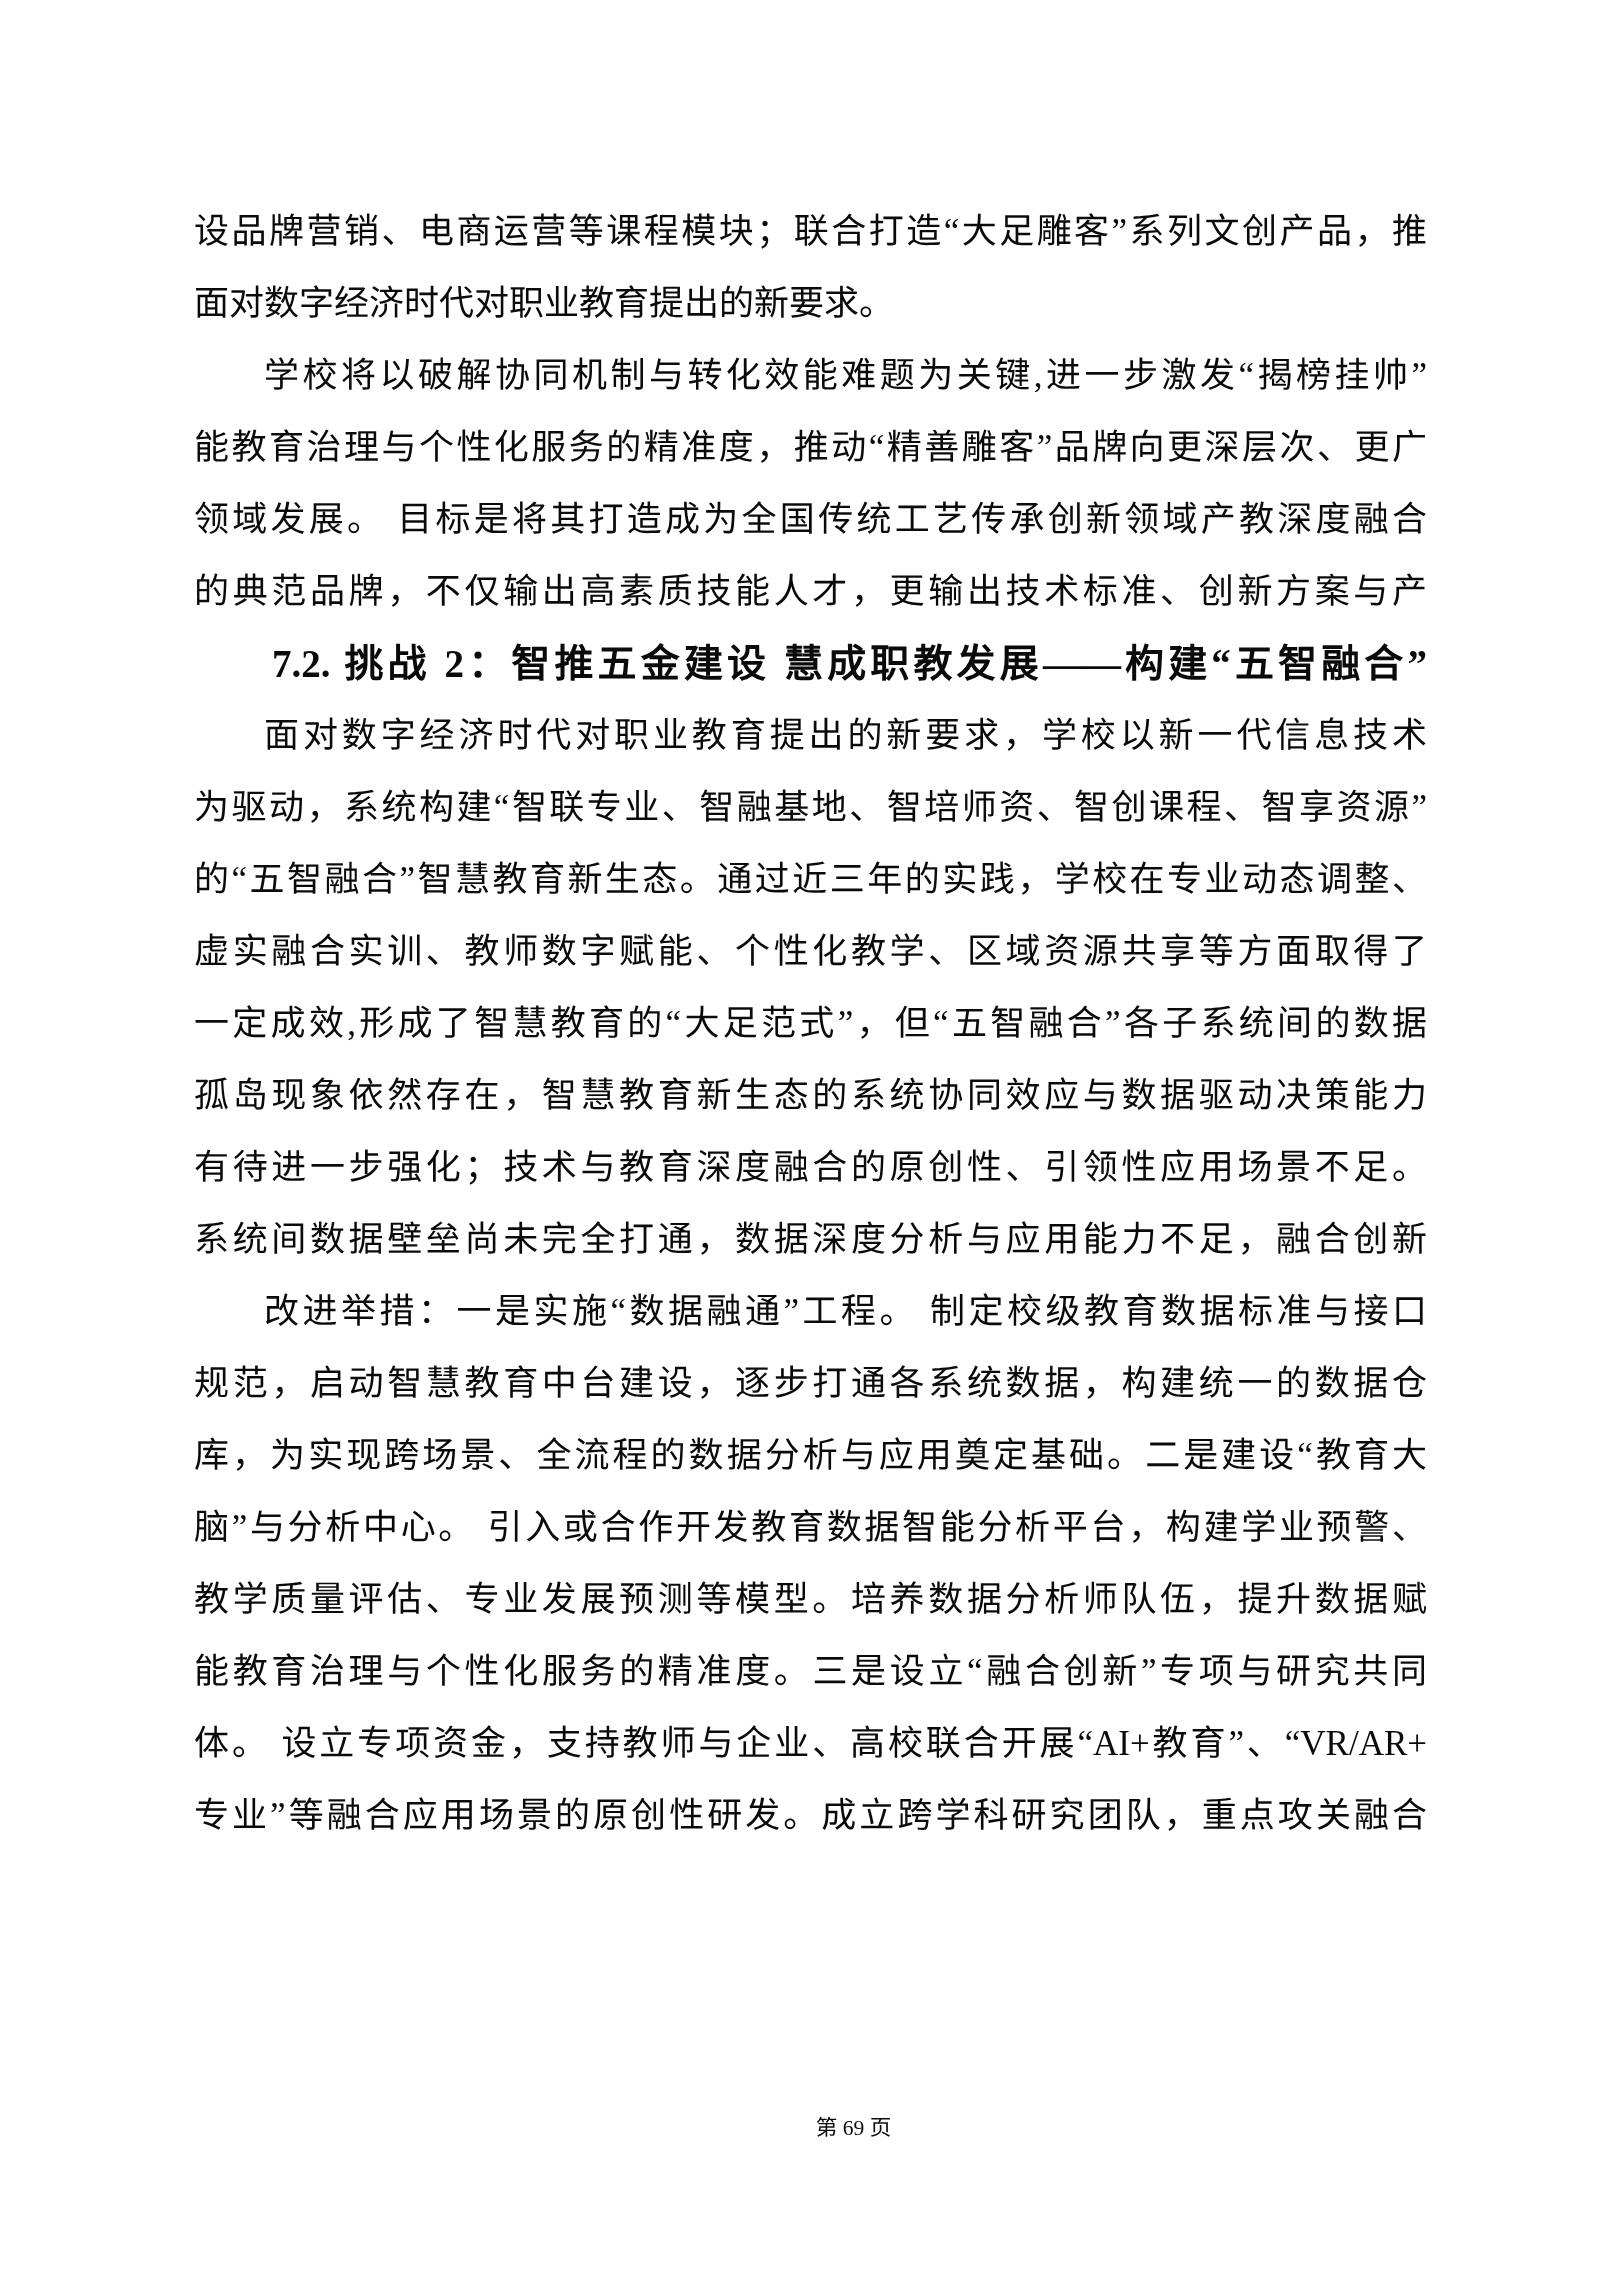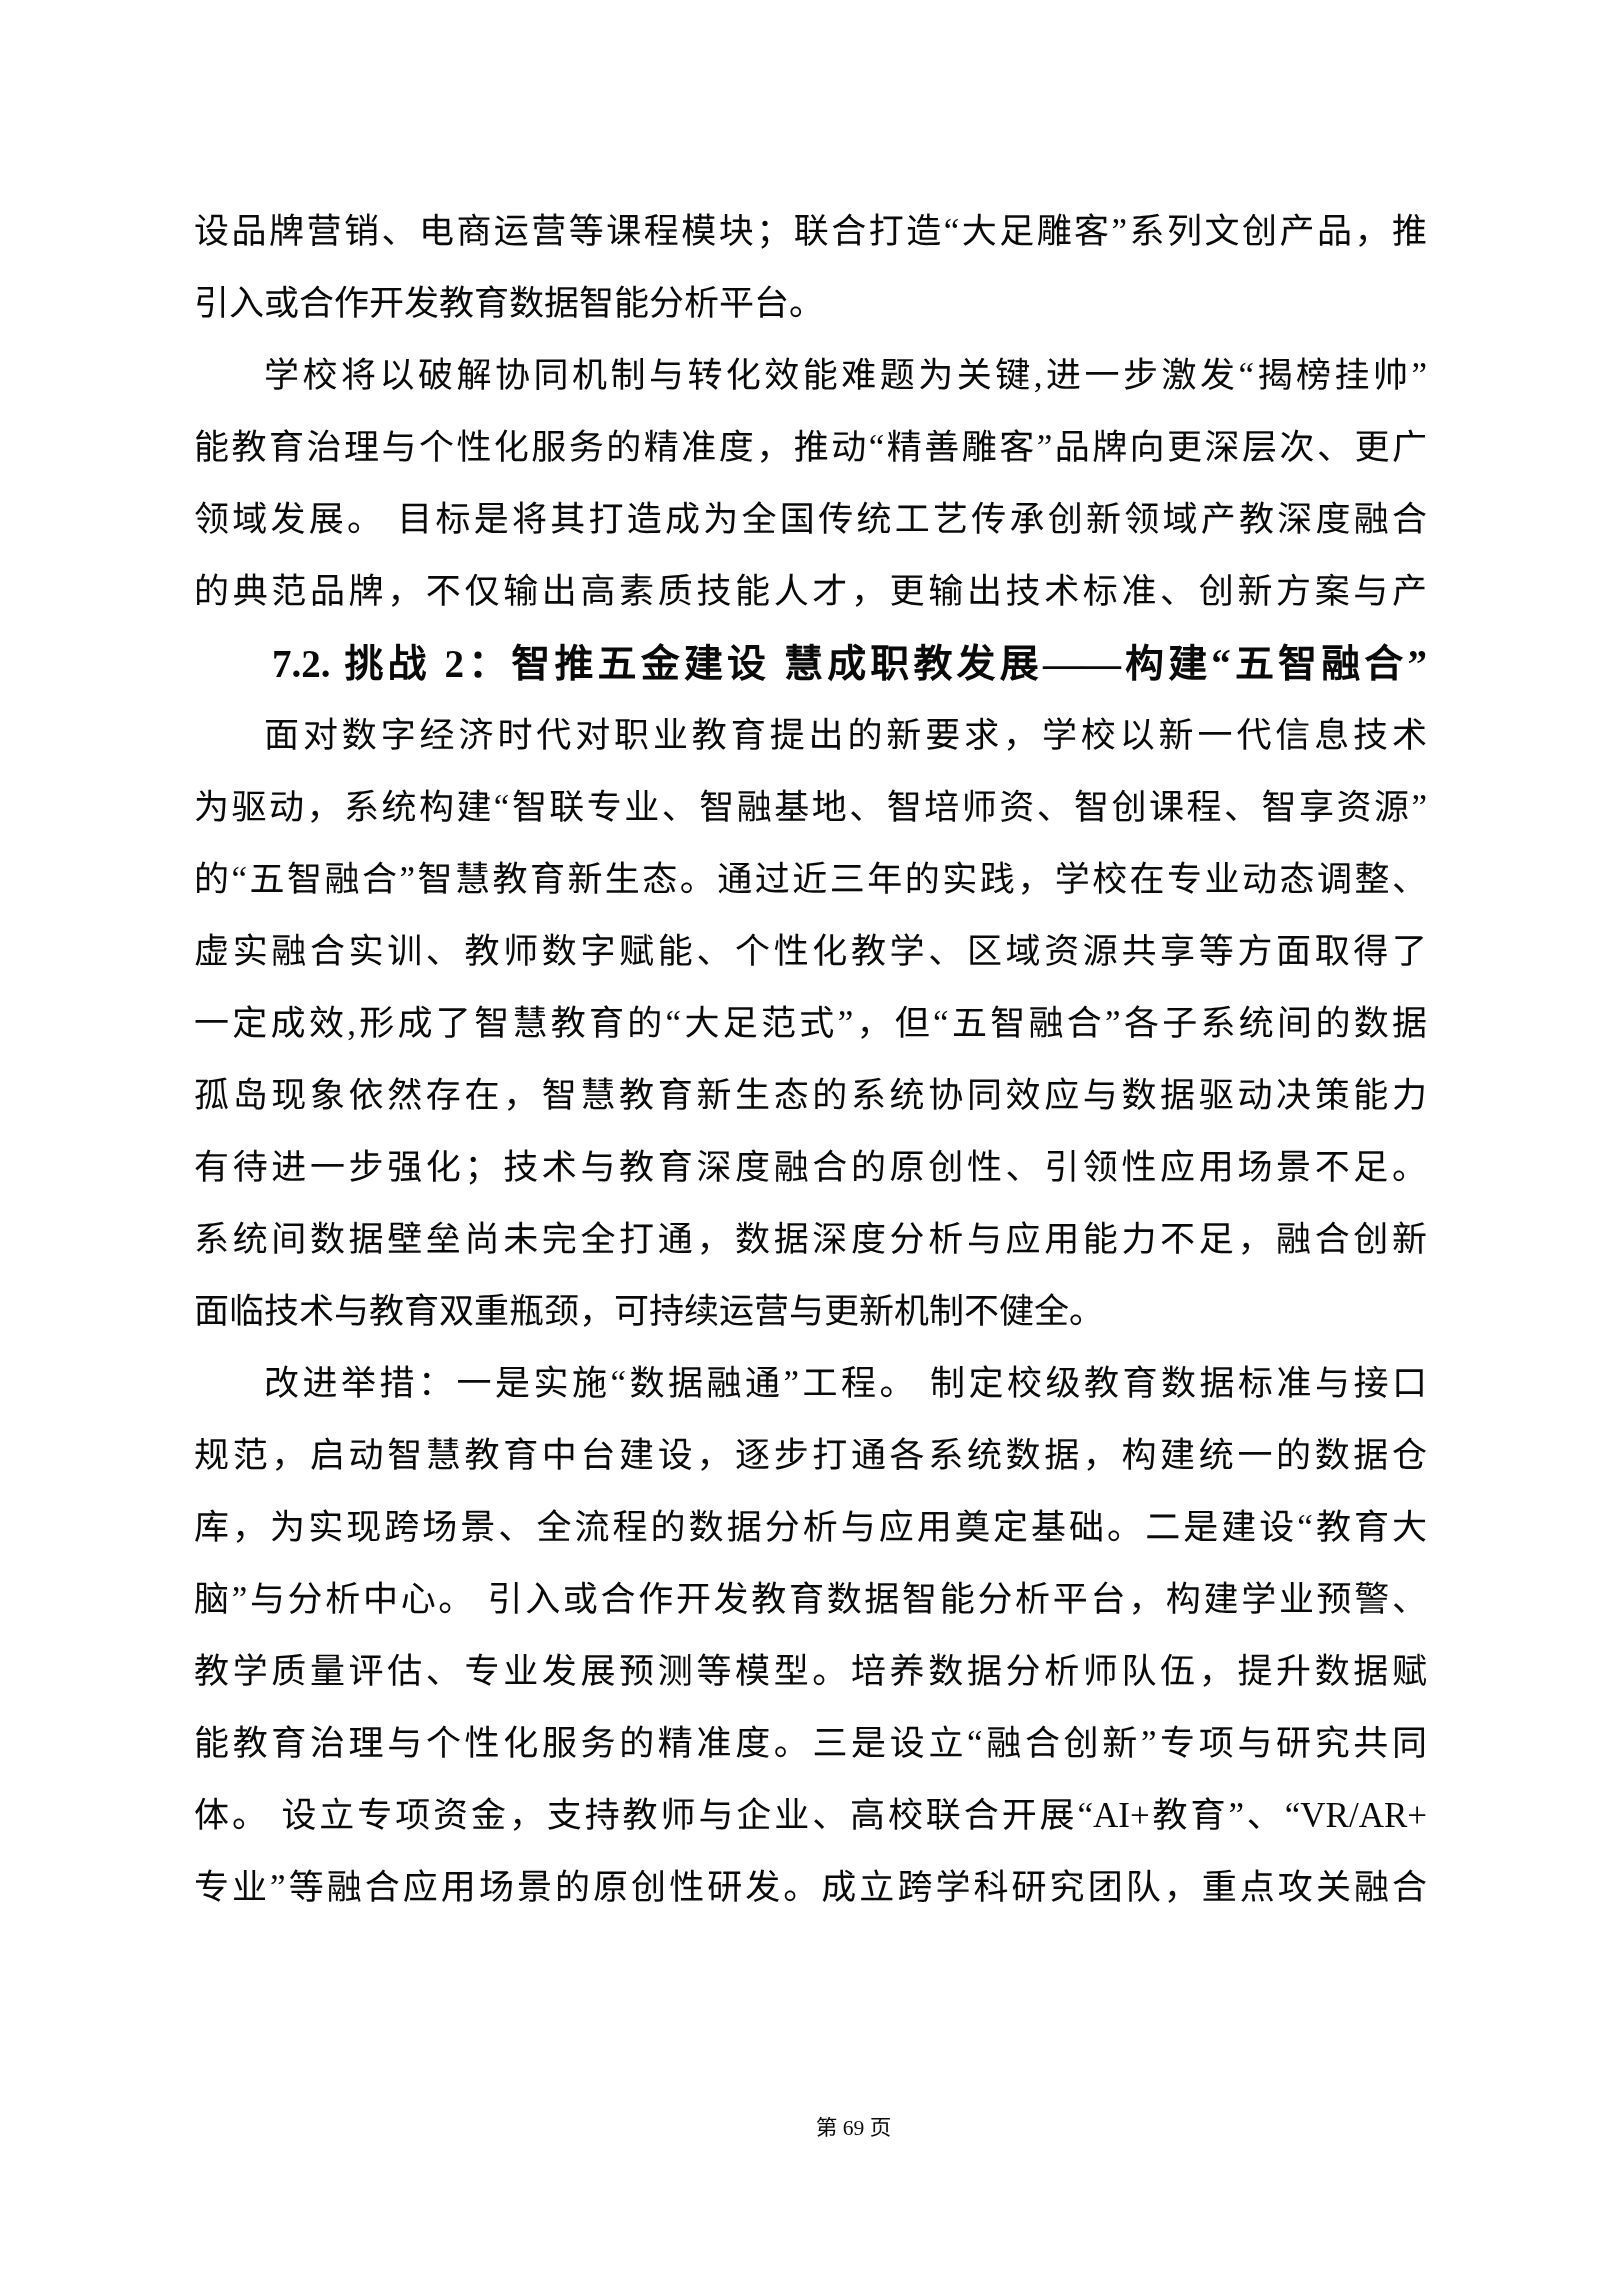--- a/index.html
+++ b/index.html
@@ -51,41 +51,40 @@
     padding-left: 43px;
   }
 </style>
 </head>
 <body>
 
 <div class="page">
   <div class="doc-body">
       <div class="block paragraph">
         <div class="line">设品牌营销、电商运营等课程模块；联合打造“大足雕客”系列文创产品，推</div>
-        <div class="line end">引入或合作开发教育数据智能分析平台。</div>
+        <div class="line end">面对数字经济时代对职业教育提出的新要求。</div>
       </div>
       <div class="block paragraph">
         <div class="line indent">学校将以破解协同机制与转化效能难题为关键,进一步激发“揭榜挂帅”</div>
         <div class="line">能教育治理与个性化服务的精准度，推动“精善雕客”品牌向更深层次、更广</div>
         <div class="line">领域发展。 目标是将其打造成为全国传统工艺传承创新领域产教深度融合</div>
         <div class="line">的典范品牌，不仅输出高素质技能人才，更输出技术标准、创新方案与产</div>
       </div>
       <div class="block heading">
         <div class="line indent">7.2. 挑战 2：智推五金建设 慧成职教发展——构建“五智融合”</div>
       </div>
       <div class="block paragraph">
         <div class="line indent">面对数字经济时代对职业教育提出的新要求，学校以新一代信息技术</div>
         <div class="line">为驱动，系统构建“智联专业、智融基地、智培师资、智创课程、智享资源”</div>
         <div class="line">的“五智融合”智慧教育新生态。通过近三年的实践，学校在专业动态调整、</div>
         <div class="line">虚实融合实训、教师数字赋能、个性化教学、区域资源共享等方面取得了</div>
         <div class="line">一定成效,形成了智慧教育的“大足范式”，但“五智融合”各子系统间的数据</div>
         <div class="line">孤岛现象依然存在，智慧教育新生态的系统协同效应与数据驱动决策能力</div>
         <div class="line">有待进一步强化；技术与教育深度融合的原创性、引领性应用场景不足。</div>
         <div class="line">系统间数据壁垒尚未完全打通，数据深度分析与应用能力不足，融合创新</div>
-        <div class="line end">面临技术与教育双重瓶颈，可持续运营与更新机制不健全。</div>
       </div>
       <div class="block paragraph">
         <div class="line indent">改进举措：一是实施“数据融通”工程。 制定校级教育数据标准与接口</div>
         <div class="line">规范，启动智慧教育中台建设，逐步打通各系统数据，构建统一的数据仓</div>
         <div class="line">库，为实现跨场景、全流程的数据分析与应用奠定基础。二是建设“教育大</div>
         <div class="line">脑”与分析中心。 引入或合作开发教育数据智能分析平台，构建学业预警、</div>
         <div class="line">教学质量评估、专业发展预测等模型。培养数据分析师队伍，提升数据赋</div>
         <div class="line">能教育治理与个性化服务的精准度。三是设立“融合创新”专项与研究共同</div>
         <div class="line">体。 设立专项资金，支持教师与企业、高校联合开展“AI+教育”、“VR/AR+</div>
         <div class="line">专业”等融合应用场景的原创性研发。成立跨学科研究团队，重点攻关融合</div>

